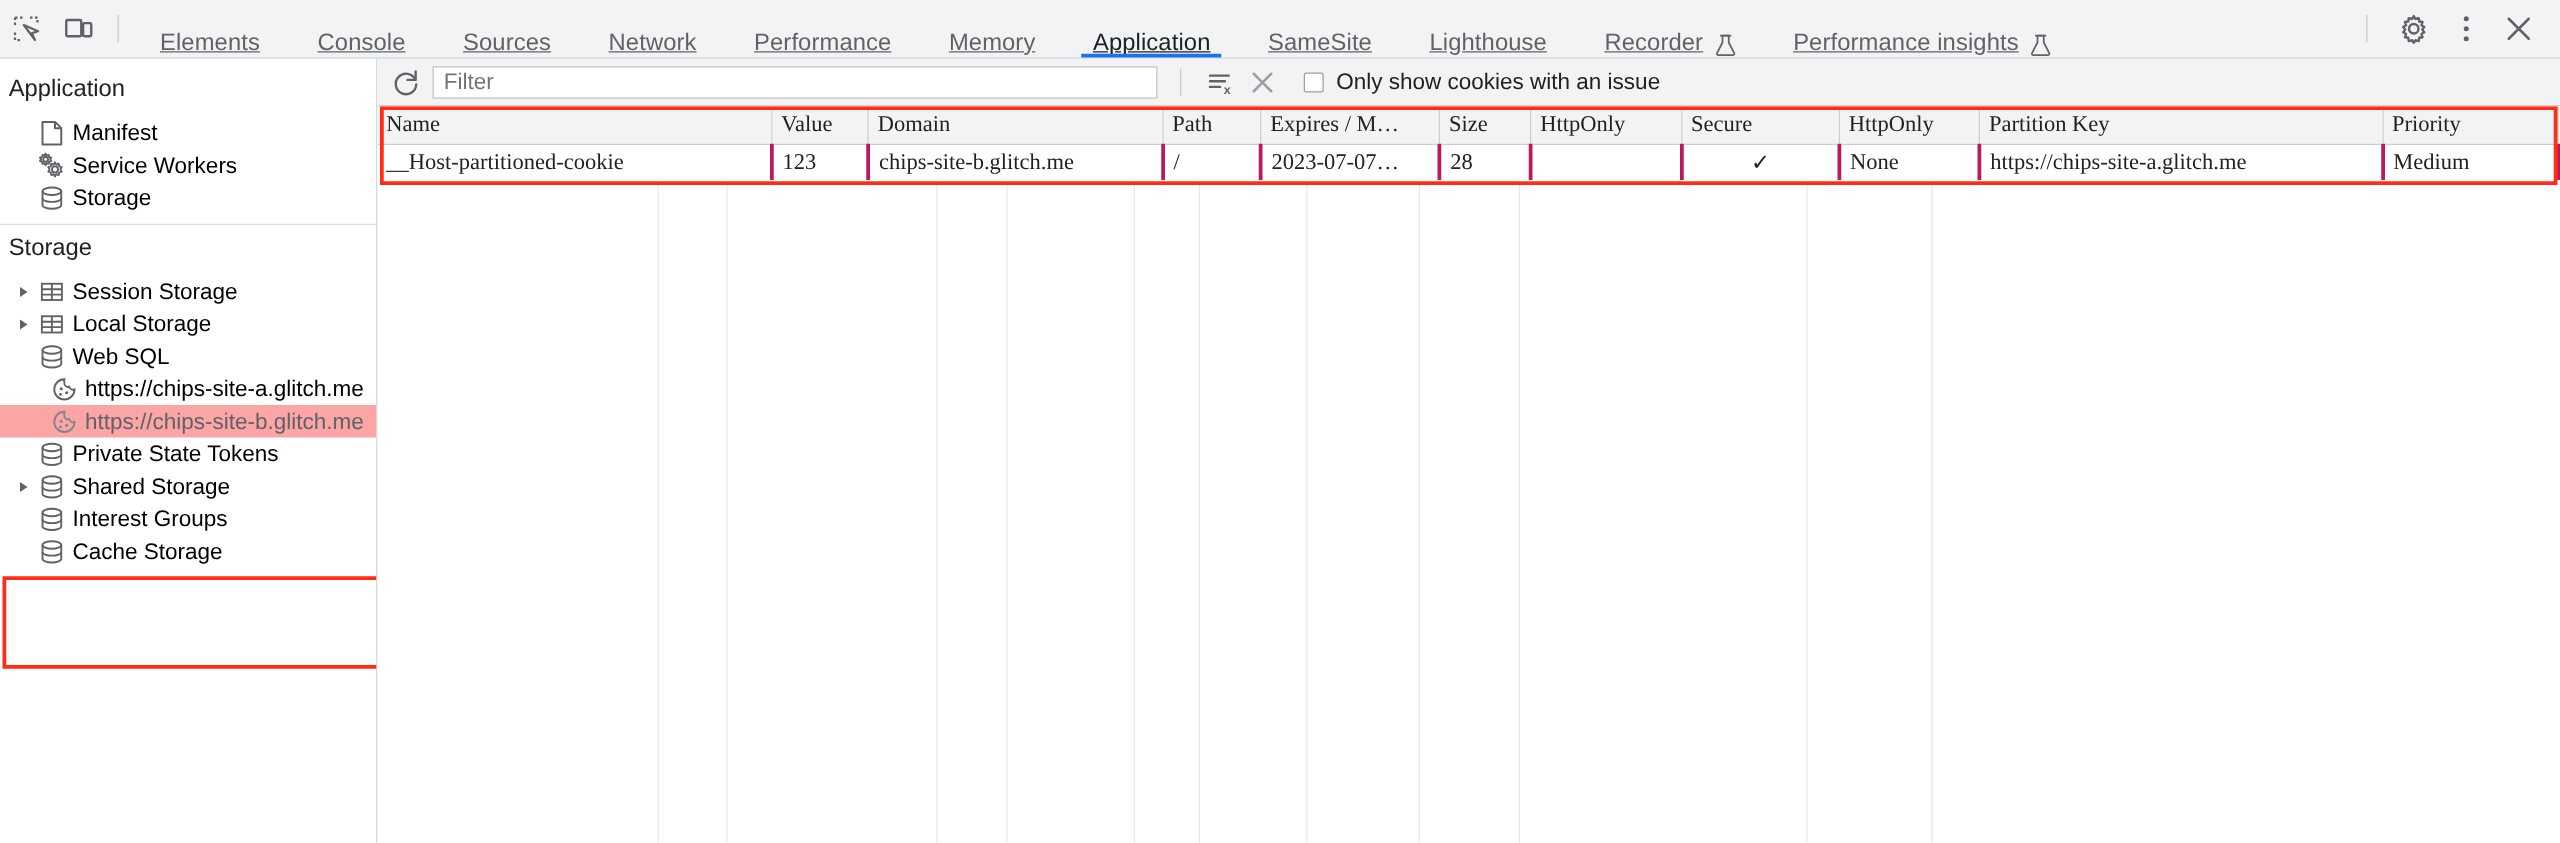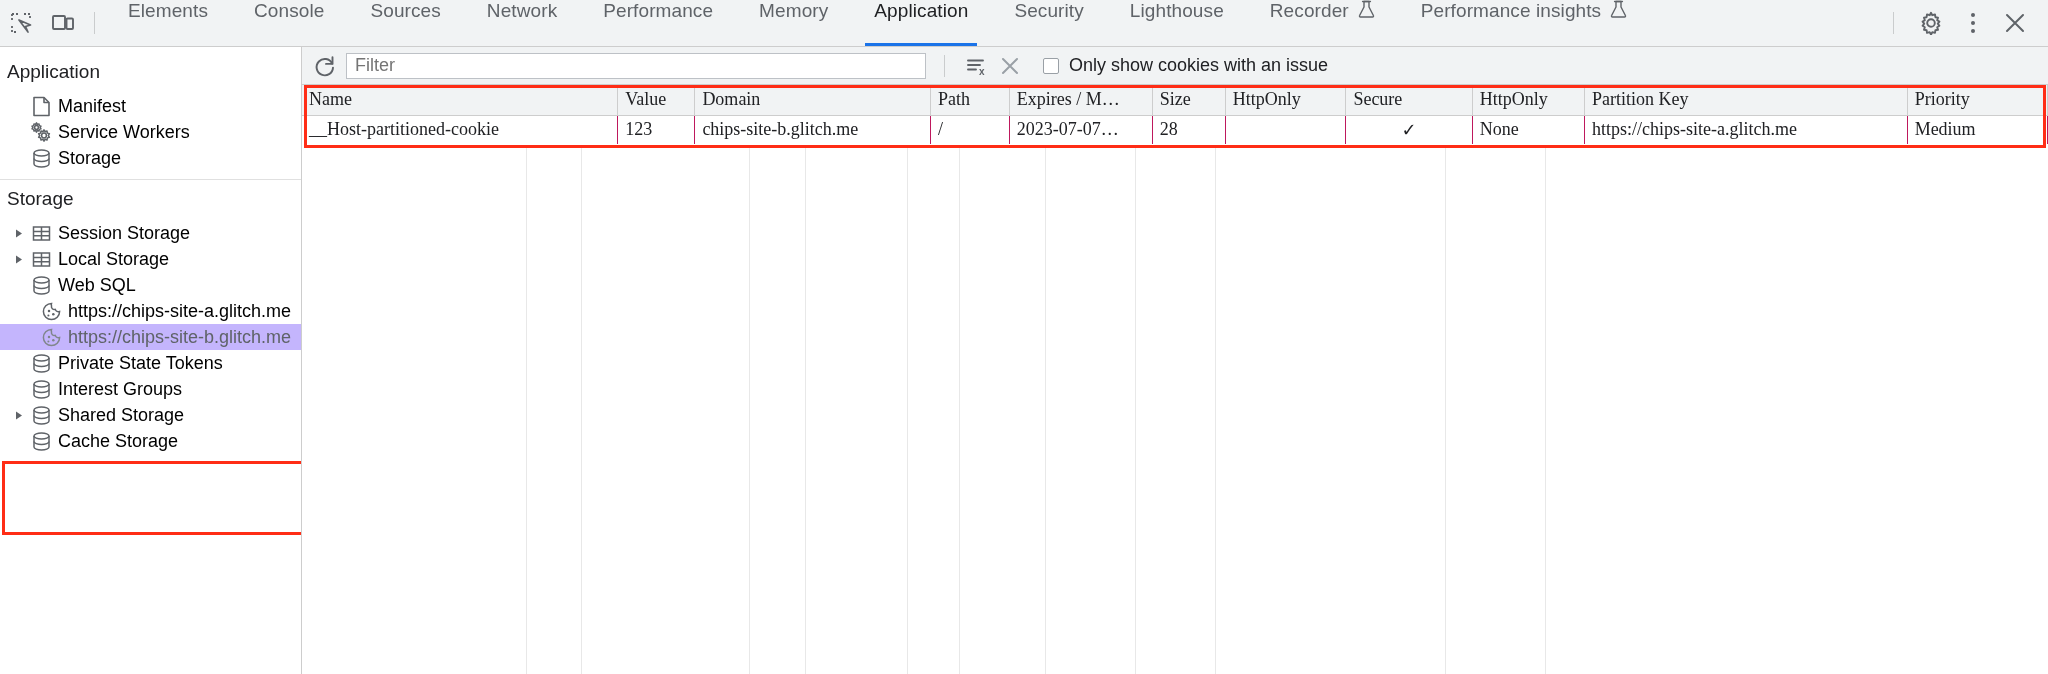--- a/index.html
+++ b/index.html
@@ -30,28 +30,29 @@
     cursor: pointer;
   }
   .tb-sep {
     width: 1px; height: 22px;
     background: #cacccd;
     margin: 0 10px;
   }
   .tabs { display: flex; align-items: center; height: 100%; }
   .tab {
     height: 100%;
-    display: flex; align-items: flex-start; justify-content: center;
+    display: flex; align-items: flex-end; justify-content: center;
     padding: 0 23px;
     font-size: 19px;
     color: #5f6368;
     cursor: pointer;
     position: relative;
     white-space: nowrap;
     letter-spacing: 0.1px;
+    text-decoration: underline;
   }
   .tab.active { color: #202124; }
   .tab.active::after {
     content: "";
     position: absolute;
     left: 14px; right: 14px; bottom: 0;
     height: 3px;
     background: #1a73e8;
   }
   .tab .flask { margin-left: 9px; display: inline-flex; }
@@ -92,21 +93,21 @@
   }
   .tree-item {
     display: flex; align-items: center;
     height: 26px;
     font-size: 18px;
     color: #000000;
     cursor: pointer;
     padding-left: 10px;
     white-space: nowrap;
   }
-  .tree-item.selected { background: #c4b5fd; color: #5f6368; }
+  .tree-item.selected { background: #fca5a5; color: #5f6368; }
   .tree-item .arrow {
     width: 18px; flex: 0 0 18px;
     display: flex; align-items: center; justify-content: center;
   }
   .tree-item .arrow.spacer { visibility: hidden; }
   .tree-item .ticon {
     width: 26px; flex: 0 0 26px;
     display: flex; align-items: center; justify-content: center;
     margin-right: 4px;
   }
@@ -189,21 +190,21 @@
     padding: 0 7px;
     border-right: 1px solid #cdcdcd;
     border-bottom: 1px solid #cdcdcd;
     white-space: nowrap;
     overflow: hidden;
     text-overflow: ellipsis;
   }
   table.cookies td {
     height: 29px;
     padding: 0 7px;
-    border-right: 1px solid #be185d;
+    border-right: 3px solid #be185d;
     color: #202124;
     white-space: nowrap;
     overflow: hidden;
     text-overflow: ellipsis;
     background: #ffffff;
   }
   td.center { text-align: center; }
   .table-redbox {
     position: absolute;
     top: 0; left: 2px; right: 2px;
@@ -258,21 +259,21 @@
       <div class="tab">
           <span>Performance</span>
         </div>
       <div class="tab">
           <span>Memory</span>
         </div>
       <div class="tab active">
           <span>Application</span>
         </div>
       <div class="tab">
-          <span>Security</span>
+          <span>SameSite</span>
         </div>
       <div class="tab">
           <span>Lighthouse</span>
         </div>
       <div class="tab">
         <span>Recorder</span>
         <span class="flask">
           <svg width="17" height="19" viewBox="0 0 17 19">
               <path d="M6 1.5 V7 L1.6 15.5 A1 1 0 0 0 2.5 17 H14.5 A1 1 0 0 0 15.4 15.5 L11 7 V1.5 Z" fill="none" stroke="#5f6368" stroke-width="1.4" stroke-linejoin="round"></path>
               <path d="M4.6 1.5 H12.4" stroke="#5f6368" stroke-width="1.4" stroke-linecap="round"></path>
@@ -447,49 +448,49 @@
                 <ellipse cx="10.5" cy="5" rx="7.5" ry="3"></ellipse>
                 <path d="M3 5 V16 A7.5 3 0 0 0 18 16 V5"></path>
                 <path d="M3 10.5 A7.5 3 0 0 0 18 10.5"></path>
               </g>
             </svg>
         </span>
         <span class="tlabel">Private State Tokens</span>
       </div>
 
       <div class="tree-item indent-1">
-        <span class="arrow spacer"></span>
+        <span class="arrow">
+          <svg width="10" height="11" viewBox="0 0 10 11">
+              <path d="M2 1.5 L8 5.5 L2 9.5 Z" fill="#5f6368"></path>
+            </svg>
+        </span>
         <span class="ticon">
           <svg width="21" height="21" viewBox="0 0 21 21">
               <g fill="none" stroke="#5f6368" stroke-width="1.5">
                 <ellipse cx="10.5" cy="5" rx="7.5" ry="3"></ellipse>
                 <path d="M3 5 V16 A7.5 3 0 0 0 18 16 V5"></path>
                 <path d="M3 10.5 A7.5 3 0 0 0 18 10.5"></path>
               </g>
             </svg>
         </span>
-        <span class="tlabel">Interest Groups</span>
-      </div>
-
-      <div class="tree-item indent-1">
-        <span class="arrow">
-          <svg width="10" height="11" viewBox="0 0 10 11">
-              <path d="M2 1.5 L8 5.5 L2 9.5 Z" fill="#5f6368"></path>
-            </svg>
-        </span>
+        <span class="tlabel">Shared Storage</span>
+      </div>
+
+      <div class="tree-item indent-1">
+        <span class="arrow spacer"></span>
         <span class="ticon">
           <svg width="21" height="21" viewBox="0 0 21 21">
               <g fill="none" stroke="#5f6368" stroke-width="1.5">
                 <ellipse cx="10.5" cy="5" rx="7.5" ry="3"></ellipse>
                 <path d="M3 5 V16 A7.5 3 0 0 0 18 16 V5"></path>
                 <path d="M3 10.5 A7.5 3 0 0 0 18 10.5"></path>
               </g>
             </svg>
         </span>
-        <span class="tlabel">Shared Storage</span>
+        <span class="tlabel">Interest Groups</span>
       </div>
 
       <div class="tree-item indent-1">
         <span class="arrow spacer"></span>
         <span class="ticon">
           <svg width="21" height="21" viewBox="0 0 21 21">
               <g fill="none" stroke="#5f6368" stroke-width="1.5">
                 <ellipse cx="10.5" cy="5" rx="7.5" ry="3"></ellipse>
                 <path d="M3 5 V16 A7.5 3 0 0 0 18 16 V5"></path>
                 <path d="M3 10.5 A7.5 3 0 0 0 18 10.5"></path>

